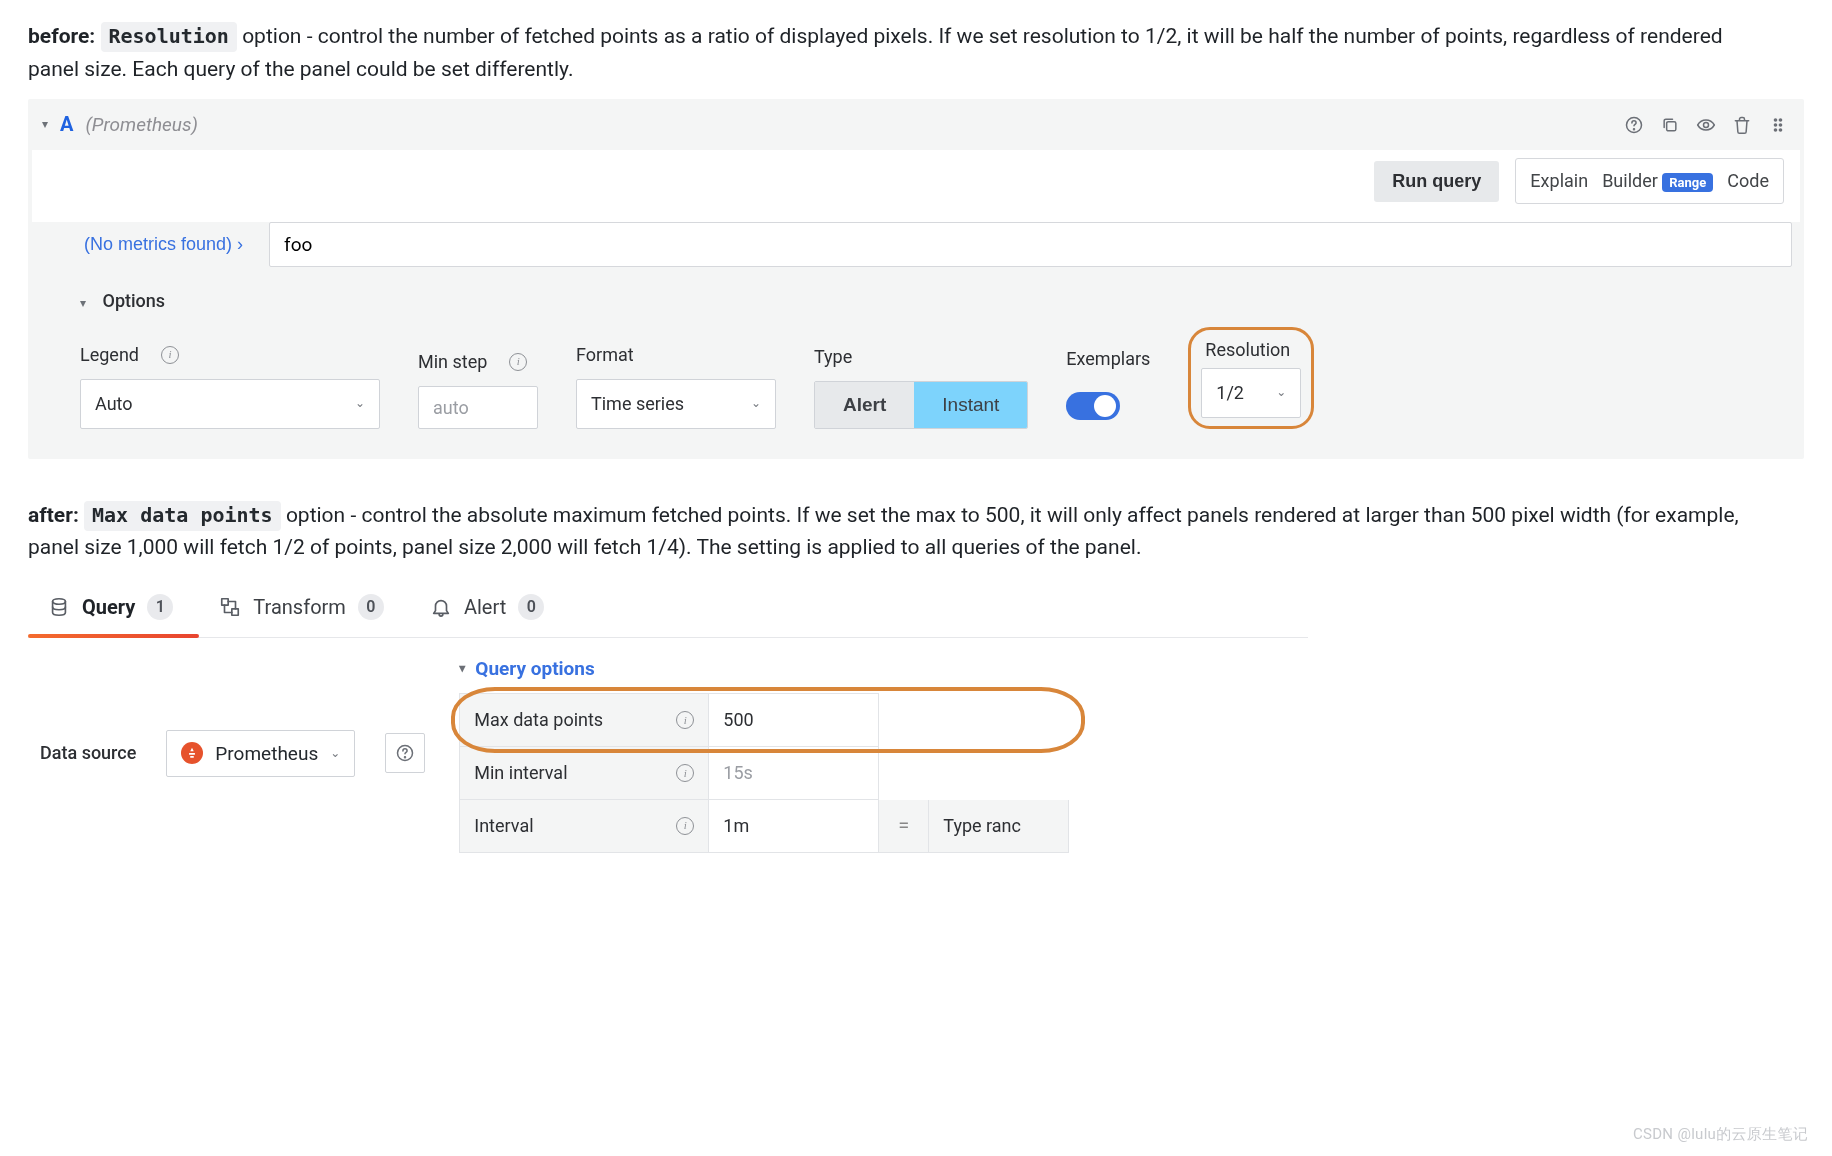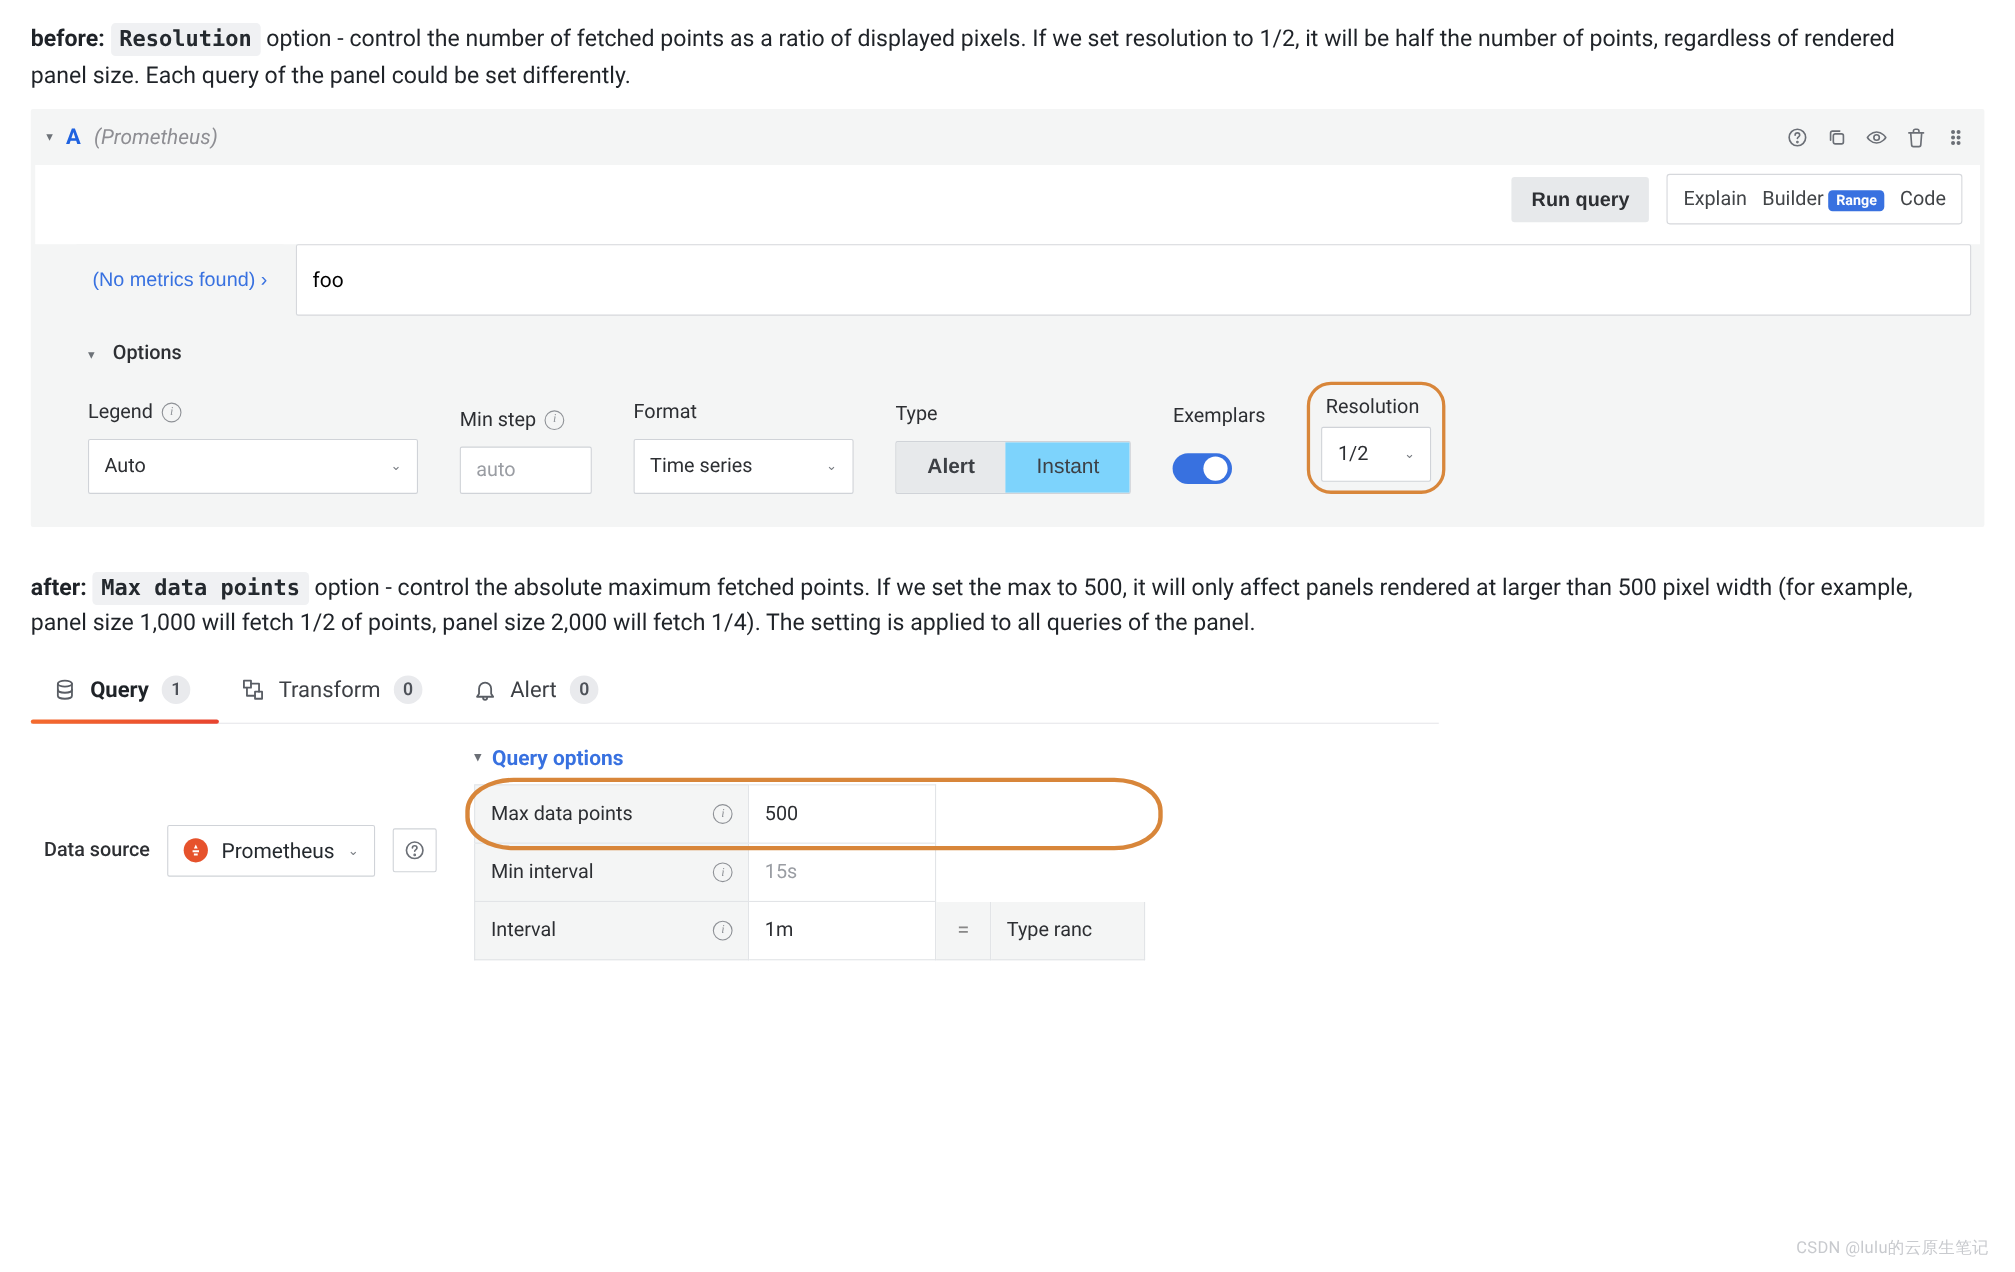--- a/index.html
+++ b/index.html
@@ -42,26 +42,26 @@
   .row2 {
     display:flex; justify-content:flex-end; align-items:center; gap:16px;
     padding: 8px 16px 18px 16px; background:#fff; margin: 0 4px;
   }
   .btn-run { background:#e7e9eb; border:none; padding:10px 18px; border-radius:3px; font-size:18px; font-weight:600; color:#2d2f33; cursor:pointer;}
   .mode-group { display:flex; align-items:flex-end; border:1px solid #d6d8dc; border-radius:3px; background:#fff; padding:8px 14px; gap:14px; }
   .mode-label { color:#424548; font-size:18px; cursor:pointer;}
   .badge-beta { background:#3871e0; color:#fff; font-size:13px; font-weight:700; padding:2px 7px; border-radius:4px; }
   .metrics-row { display:flex; gap:10px; padding:0 12px 16px 40px; align-items:stretch; }
   .metrics-btn { background:#f4f5f5; border:none; color:#3871e0; font-size:18px; padding:12px 16px; border-radius:2px; font-weight:500; cursor:pointer;}
-  .query-input { flex:1; border:1px solid #d6d8dc; border-radius:2px; padding:20px 14px; font-size:19px; background:#fff; font-family:inherit;}
+  .query-input { flex:1; border:1px solid #d6d8dc; border-radius:2px; padding:0 14px; font-size:19px; background:#fff; font-family:inherit;}
   .options-hdr { padding:4px 12px 12px 52px; color:#2d2f33; font-size:18px; font-weight:500;}
   .options-hdr .chev2 { color:#6d7278; font-size:12px; margin-right:12px;}
   .opts-row { display:flex; gap:38px; padding:0 12px 30px 52px; align-items:flex-end; }
   .opt-col { display:flex; flex-direction:column; gap:10px;}
-  .opt-label { font-size:18px; color:#2d2f33; display:flex; align-items:center; gap:8px;text-align:center;}
+  .opt-label { font-size:18px; color:#2d2f33; display:flex; align-items:center; gap:22px;text-align:center;}
   .info-circ {
     display:inline-flex; align-items:center; justify-content:center;
     width:18px; height:18px; border:1.5px solid #8e9196; border-radius:50%;
     font-size:11px; color:#8e9196; font-family: Georgia, serif; font-style: italic;
   }
   .sel, .txt {
     border:1px solid #d0d3d8; background:#fff; border-radius:2px;
     font-size:18px; padding:10px 14px; color:#2d2f33; font-family:inherit;
   }
   .sel { min-width:170px; display:flex; justify-content:space-between; align-items:center; cursor:pointer;}
@@ -296,21 +296,21 @@
             <path d="M18 16v-5a6 6 0 0 0-12 0v5l-2 3h16z"></path>
             <path d="M10 20a2 2 0 0 0 4 0"></path>
           </svg>
         </span>
       <span>Alert</span>
       <span class="tab-badge">0</span>
     </div>
   </div>
 
   <div class="ds-row">
-    <div class="box2-right" style="align-items:center;gap:16px">
+    <div class="box2-right" style="align-items:center;gap:30px">
       <span class="ds-label">Data source</span>
       <div class="ds-picker">
         <span class="prom-logo">
             <svg viewBox="0 0 24 24">
               <path d="M12 3l-3 6h6zM7 12h10v3H7zM9 17h6v3H9z" fill="#fff" stroke="none"></path>
             </svg>
           </span>
         <span>Prometheus</span>
         <span class="caret" style="color:#787c82;font-size:12px">⌄</span>
       </div>

